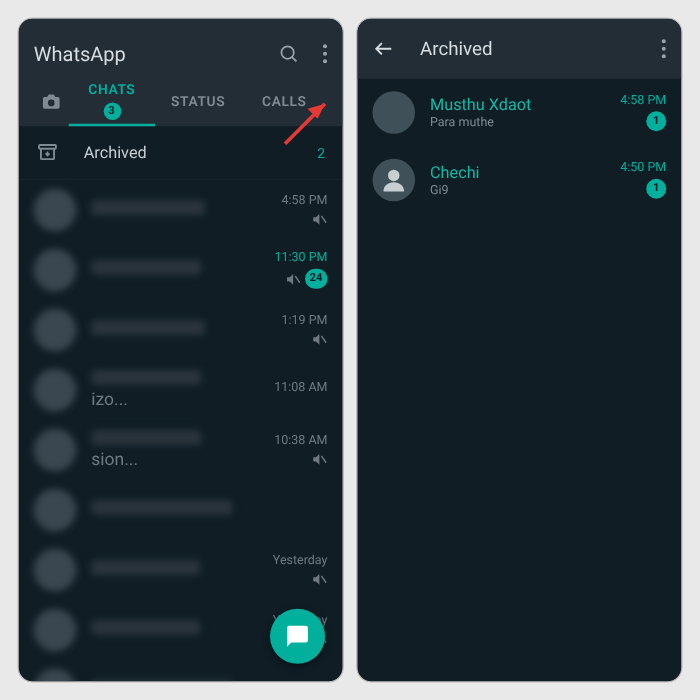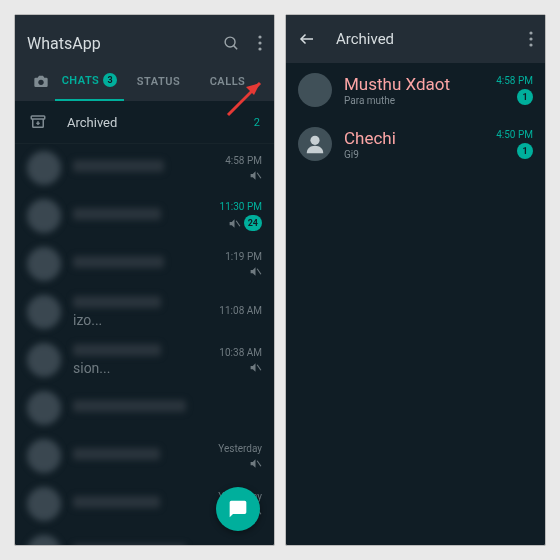--- a/index.html
+++ b/index.html
@@ -1,26 +1,26 @@
 <!DOCTYPE html>
 <html><head>
 <meta charset="utf-8">
 <style>
   * { margin:0; padding:0; box-sizing:border-box; font-family:-apple-system,BlinkMacSystemFont,'Segoe UI',Roboto,sans-serif; }
   body { background:#e9e9e9; width:560px; height:560px; overflow:hidden; }
   .stage { padding:14px; display:flex; gap:10px; }
-  .phone { width:261px; height:532px; background:#101d25; border:1px solid #bbb; border-radius:2px; overflow:hidden; position:relative; display:flex; flex-direction:column; }
+  .phone { width:261px; height:532px; background:#101d25; border:1px solid #bbb; border-radius:12px; overflow:hidden; position:relative; display:flex; flex-direction:column; }
   .header { background:#232d36; color:#9aa3a8; padding:10px 12px 0 12px; }
   .hrow { display:flex; align-items:center; justify-content:space-between; height:36px; }
   .title { font-size:16px; color:#d7dde0; font-weight:400; }
   .hicons { display:flex; gap:18px; align-items:center; }
   .tabs { display:flex; align-items:center; height:40px; }
   .tcam { width:28px; display:flex; justify-content:center; color:#7f8b92; }
   .tab { flex:1; text-align:center; font-size:11px; letter-spacing:0.5px; color:#7f8b92; font-weight:600; display:flex; align-items:center; justify-content:center; gap:4px; height:100%; }
-  .tab.active { color:#00af9c; border-bottom:2px solid #00af9c; }
+  .tab.active { color:#00af9c; border-bottom:2px solid #00af9c;flex-direction:column; }
   .pill { background:#00af9c; color:#101d25; border-radius:8px; min-width:14px; height:14px; font-size:9px; display:inline-flex; align-items:center; justify-content:center; padding:0 3px; font-weight:700; }
   .body { flex:1; overflow:hidden; position:relative; }
   .archrow { display:flex; align-items:center; padding:12px 14px; color:#c7cfd3; font-size:13px; border-bottom:1px solid rgba(255,255,255,0.03); }
   .archicon { width:18px; height:18px; margin-right:20px; color:#7f8b92; }
   .archcount { margin-left:auto; color:#00af9c; font-size:11px; }
   .chatlist { }
   .chat { display:flex; align-items:center; height:48px; padding:0 12px; }
   .avatar { width:34px; height:34px; border-radius:50%; background:#3a4750; flex-shrink:0; filter:blur(3px); }
   .cinfo { flex:1; margin-left:12px; min-width:0; }
   .cname { height:12px; width:60%; background:#2a343c; border-radius:3px; filter:blur(3px); margin-bottom:4px; }
@@ -29,21 +29,21 @@
   .cmeta.unread .time { color:#00af9c; }
   .badge { background:#00af9c; color:#101d25; border-radius:9px; min-width:16px; height:16px; font-size:9px; display:flex; align-items:center; justify-content:center; padding:0 4px; font-weight:700; }
   .mutedrow { display:flex; gap:3px; align-items:center; }
   .fab { position:absolute; right:14px; bottom:14px; width:44px; height:44px; border-radius:50%; background:#00af9c; display:flex; align-items:center; justify-content:center; box-shadow:0 2px 6px rgba(0,0,0,0.4); }
   .arrow { position:absolute; top:60px; right:6px; pointer-events:none; }
   
   .aheader { background:#232d36; color:#d7dde0; display:flex; align-items:center; height:48px; padding:0 12px; gap:20px; }
   .aitem { display:flex; align-items:center; padding:10px 12px; }
   .aav { width:34px; height:34px; border-radius:50%; background:#405058; flex-shrink:0; display:flex; align-items:center; justify-content:center; }
   .ainfo { flex:1; margin-left:12px; }
-  .aname { color:#fca5a5; font-size:17px; }
+  .aname { color:#14b8a6; font-size:13px; }
   .asub { color:#7f8b92; font-size:10px; margin-top:1px; }
   .ameta { display:flex; flex-direction:column; align-items:flex-end; gap:3px; }
   .atime { color:#00af9c; font-size:10px; }
   svg { display:block; }
   .mute-ic { width:13px; height:13px; }
 </style>
 </head>
 <body>
 
 <div class="stage">

